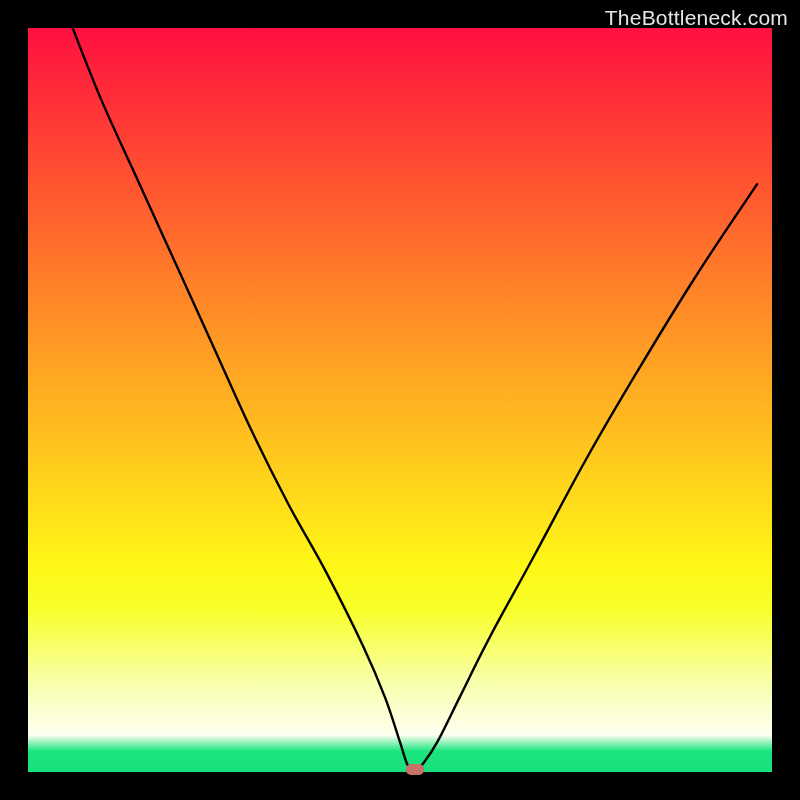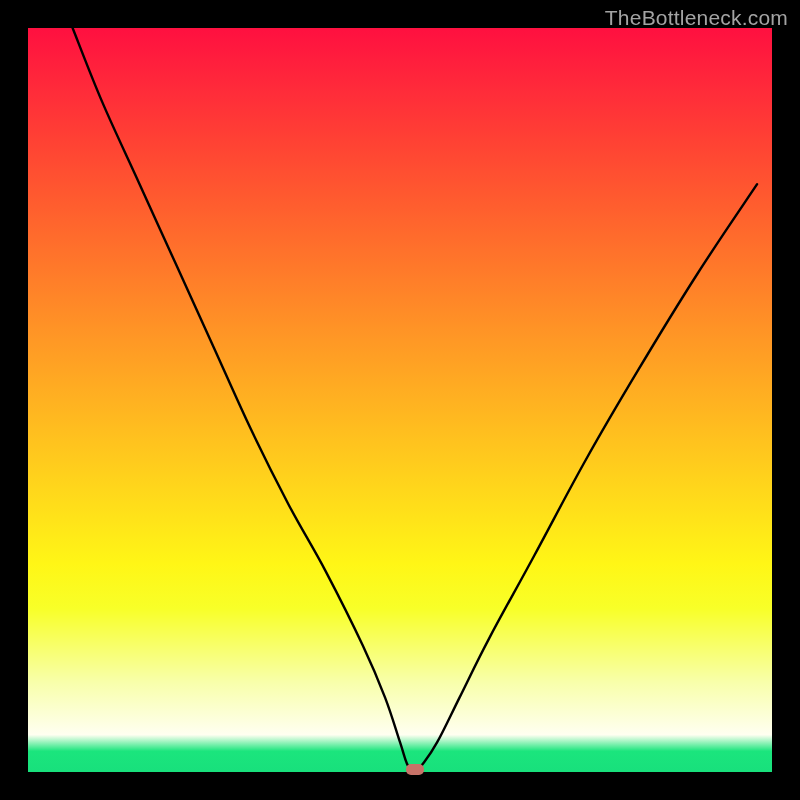--- a/index.html
+++ b/index.html
@@ -40,21 +40,21 @@
       #f8ff28 78%,
       #f8ffab 88%,
       #fffff1 95%,
       #1be57d 97.2%,
       #18e07c 100%);
   }
   .watermark {
     position: absolute;
     top: 6px;
     right: 12px;
-    color: #a3a3a3;
+    color: #e5e5e5;
     font-size: 21px;
     font-weight: 500;
     letter-spacing: 0.2px;
     user-select: none;
   }
   svg.curve {
     position: absolute;
     left: 0;
     top: 0;
     width: 744px;

